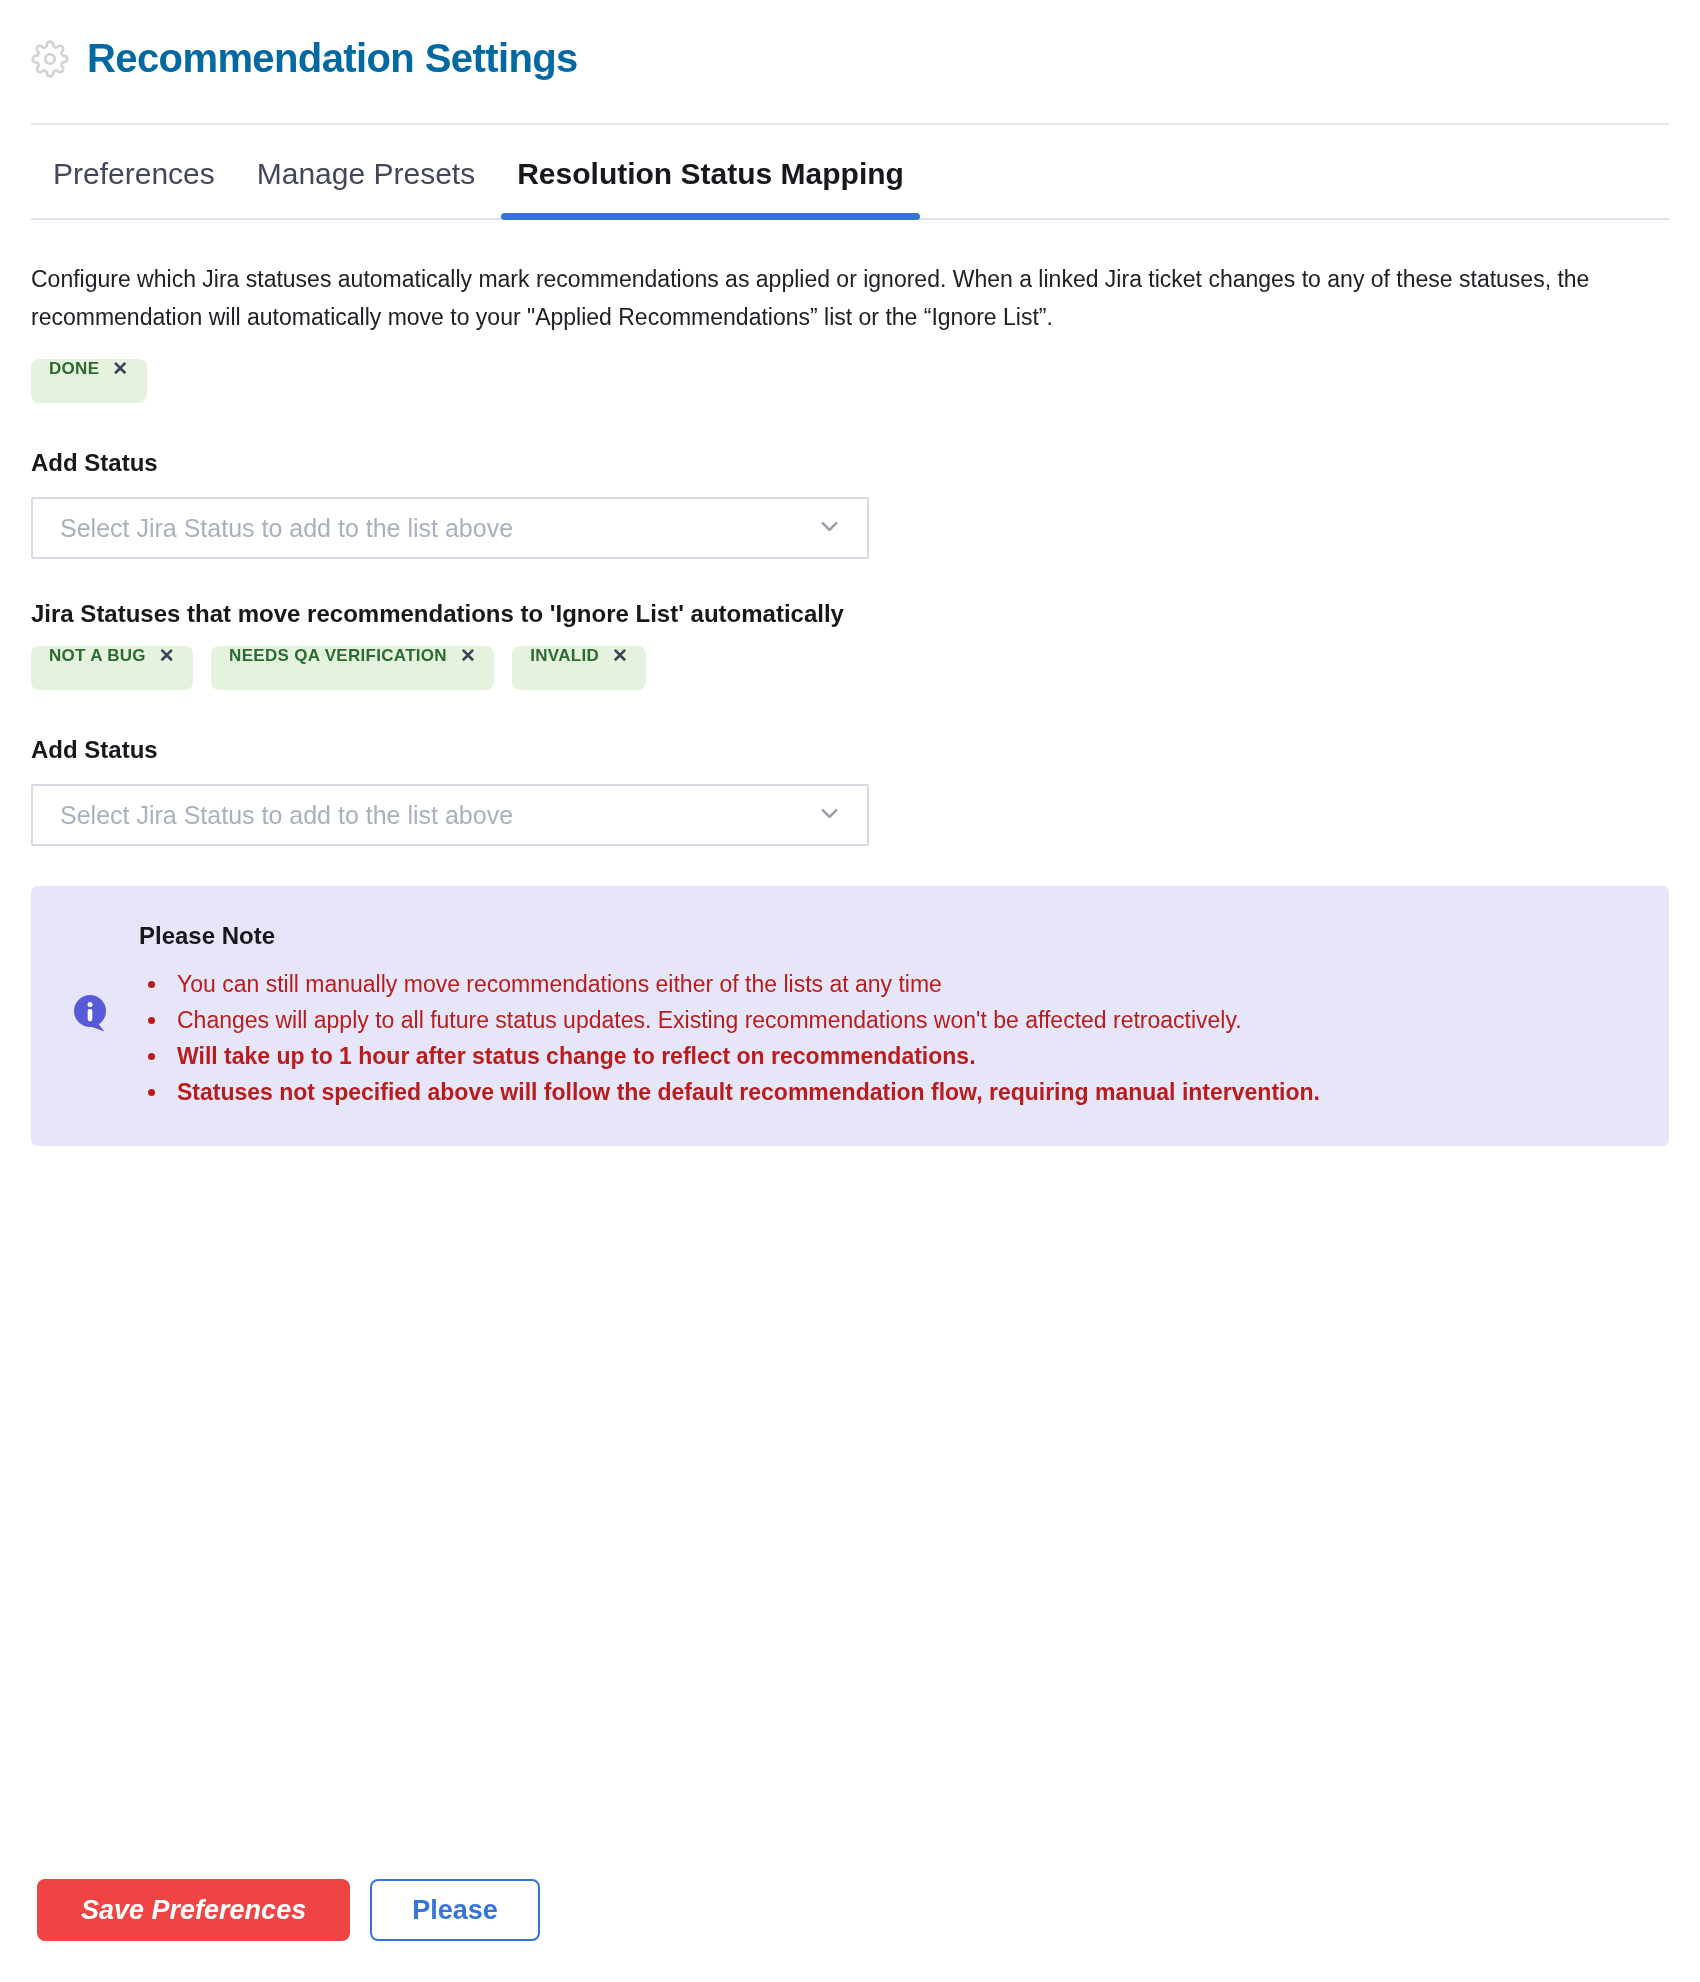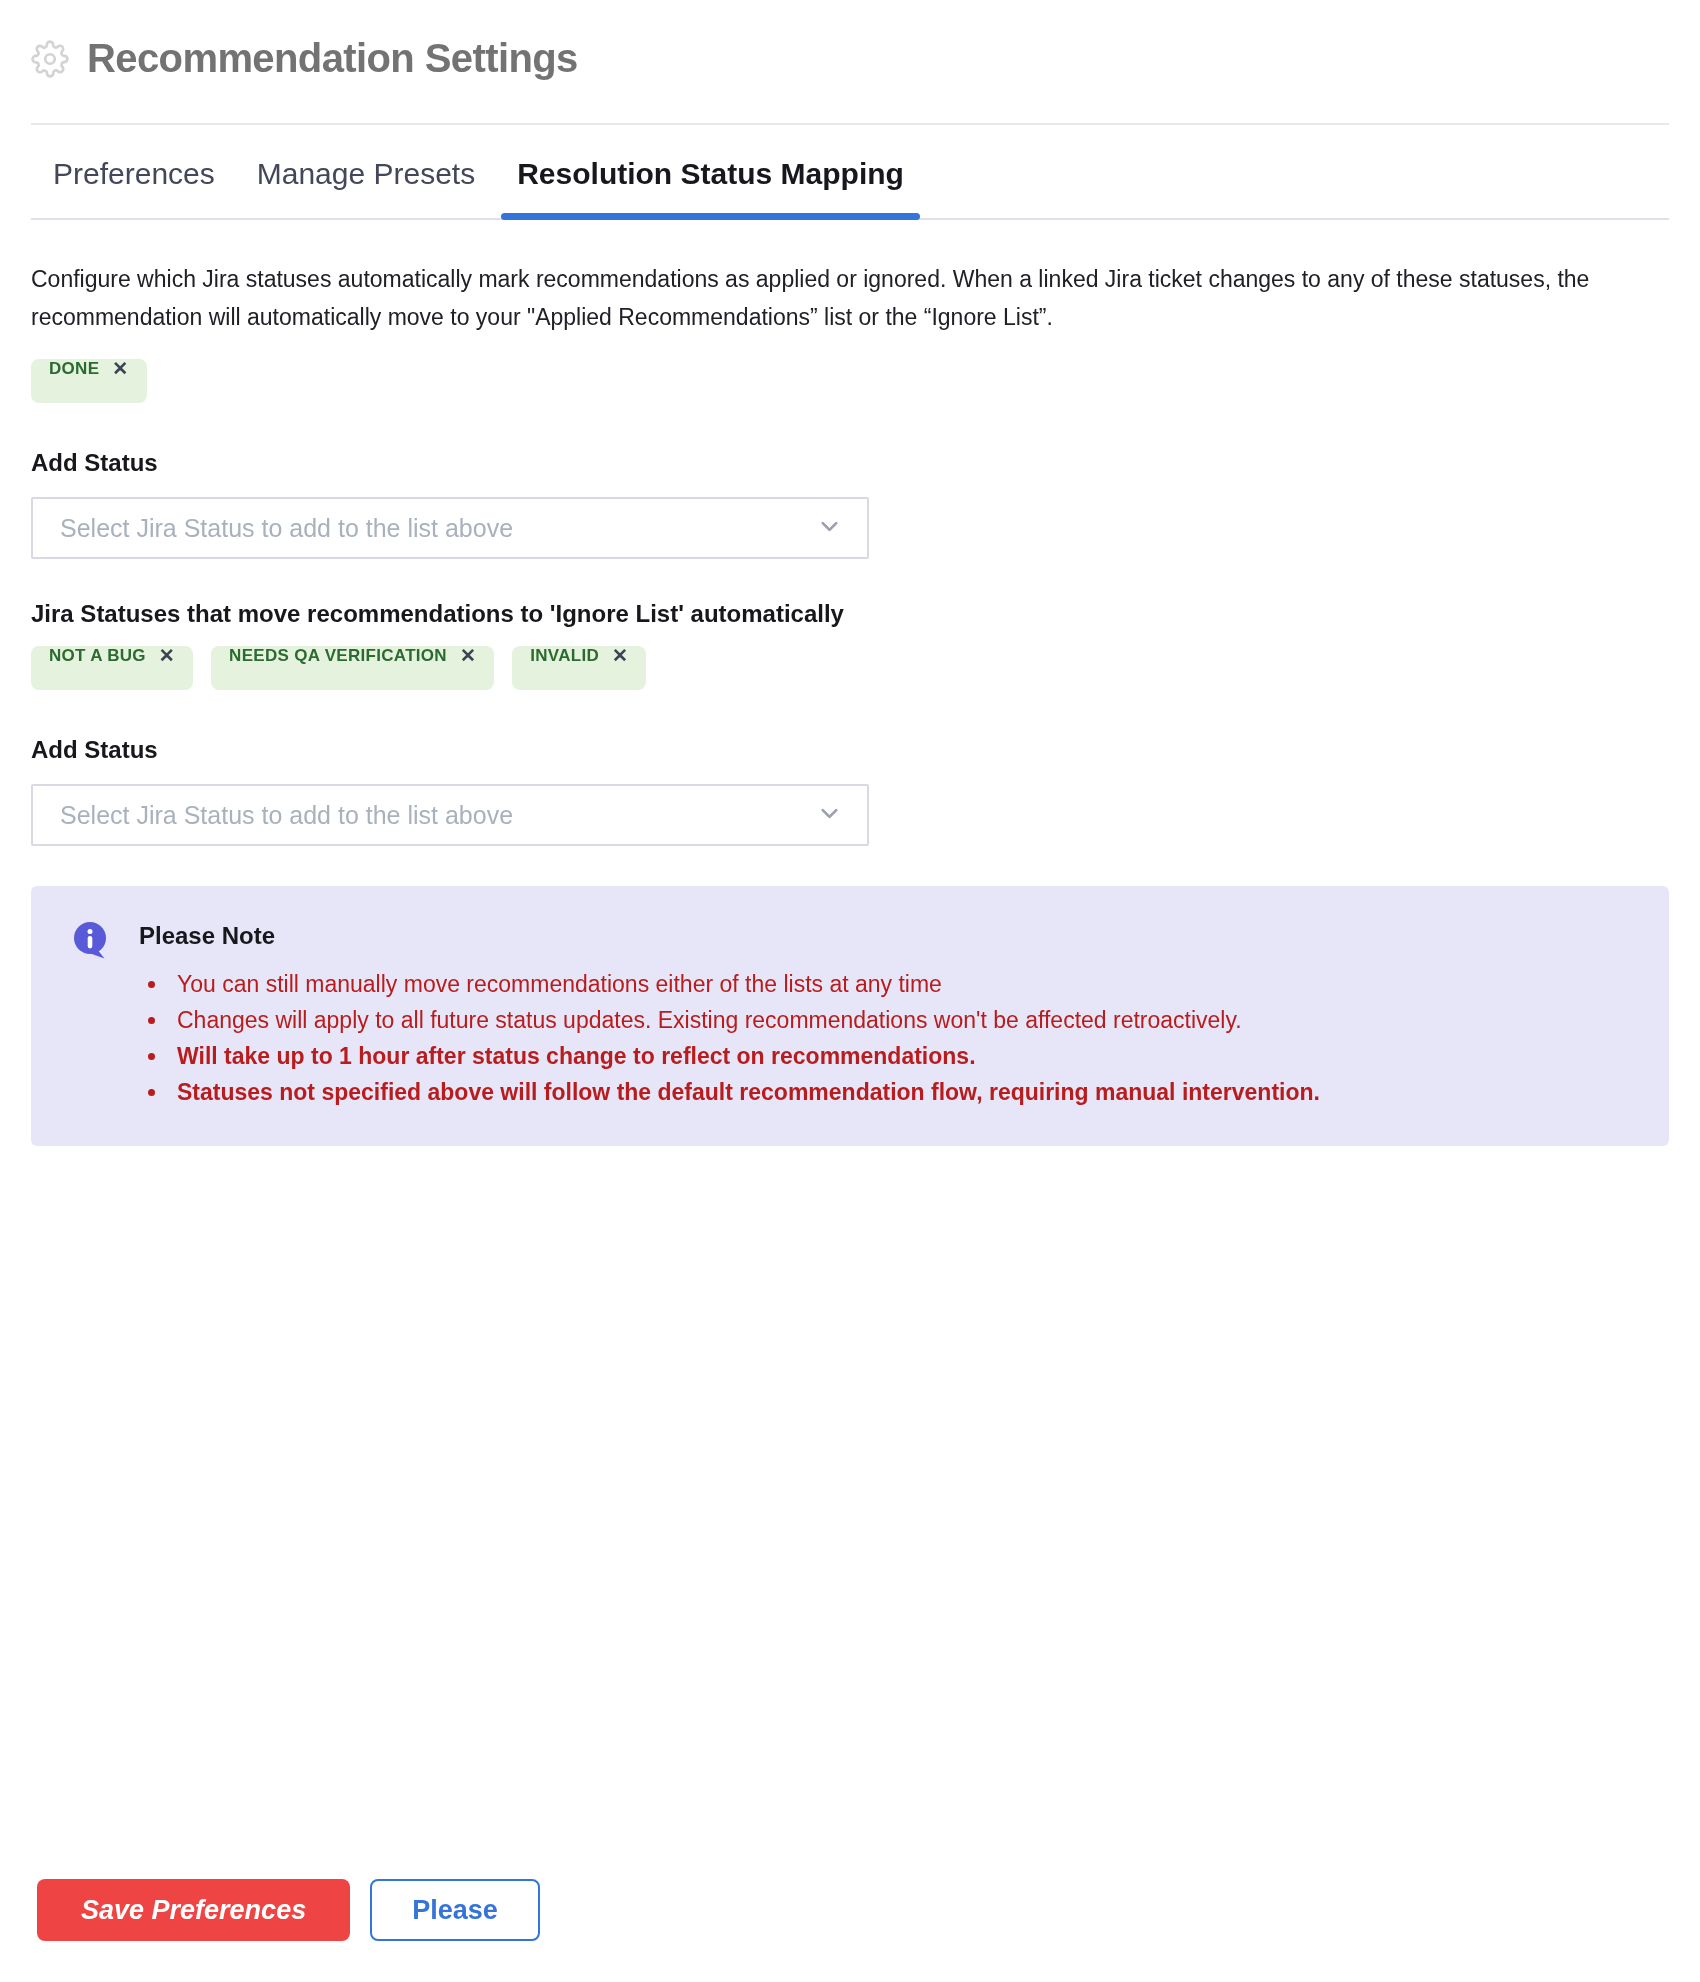--- a/index.html
+++ b/index.html
@@ -6,21 +6,21 @@
   html,body { margin:0; padding:0; background:#ffffff; }
   body {
     width:1700px; height:1982px;
     font-family:"Liberation Sans", sans-serif;
     color:#1f2024;
   }
   .page { position:relative; width:1700px; height:1982px; padding:0 31px; overflow:hidden; }
 
   
   .header { display:flex; align-items:center; gap:18px; padding-top:36px; }
-  .header h1 { margin:0; font-size:40px; font-weight:700; color:#737373; letter-spacing:-0.6px; }
+  .header h1 { margin:0; font-size:40px; font-weight:700; color:#0369a1; letter-spacing:-0.6px; }
   .gear { flex:0 0 auto; display:flex; }
 
   .divider { margin-top:42px; border:none; border-top:2px solid #e8e8ec; height:0; }
 
   
   .tabs { display:flex; column-gap:10px; padding:0 6px; border-bottom:2px solid #dee0ea; }
   .tab {
     position:relative; font-size:30px; color:#44475a;
     padding:24px 16px 27px; cursor:pointer; white-space:nowrap;
   }
@@ -50,21 +50,21 @@
     margin-top:20px; width:838px; height:62px;
     border:2px solid #d9d9e3; border-radius:2px; background:#fff;
     display:flex; align-items:center; justify-content:space-between;
     padding:0 24px 0 27px; cursor:pointer;
   }
   .select .placeholder { font-size:25px; color:#a9b1bd; }
 
   
   .note {
     margin-top:40px; background:#e6e6f8; border-radius:6px;
-    padding:32px 20px 36px 40px; display:flex; gap:30px;
+    padding:32px 20px 36px 40px; display:flex; gap:30px;align-items:center;
   }
   .note-icon { flex:0 0 auto; margin-top:2px; }
   .note-title { font-size:24px; font-weight:700; color:#17171c; padding-top:4px; }
   .note ul { margin:16px 0 0; padding-left:30px; }
   .note li { font-size:23px; line-height:36px; color:#b91c1c; padding-left:8px; }
 
   
   .footer { position:absolute; left:37px; bottom:41px; display:flex; gap:20px; }
   .btn { height:62px; border-radius:8px; font-family:"Liberation Sans",sans-serif;
          font-size:27px; font-weight:700; cursor:pointer; }

